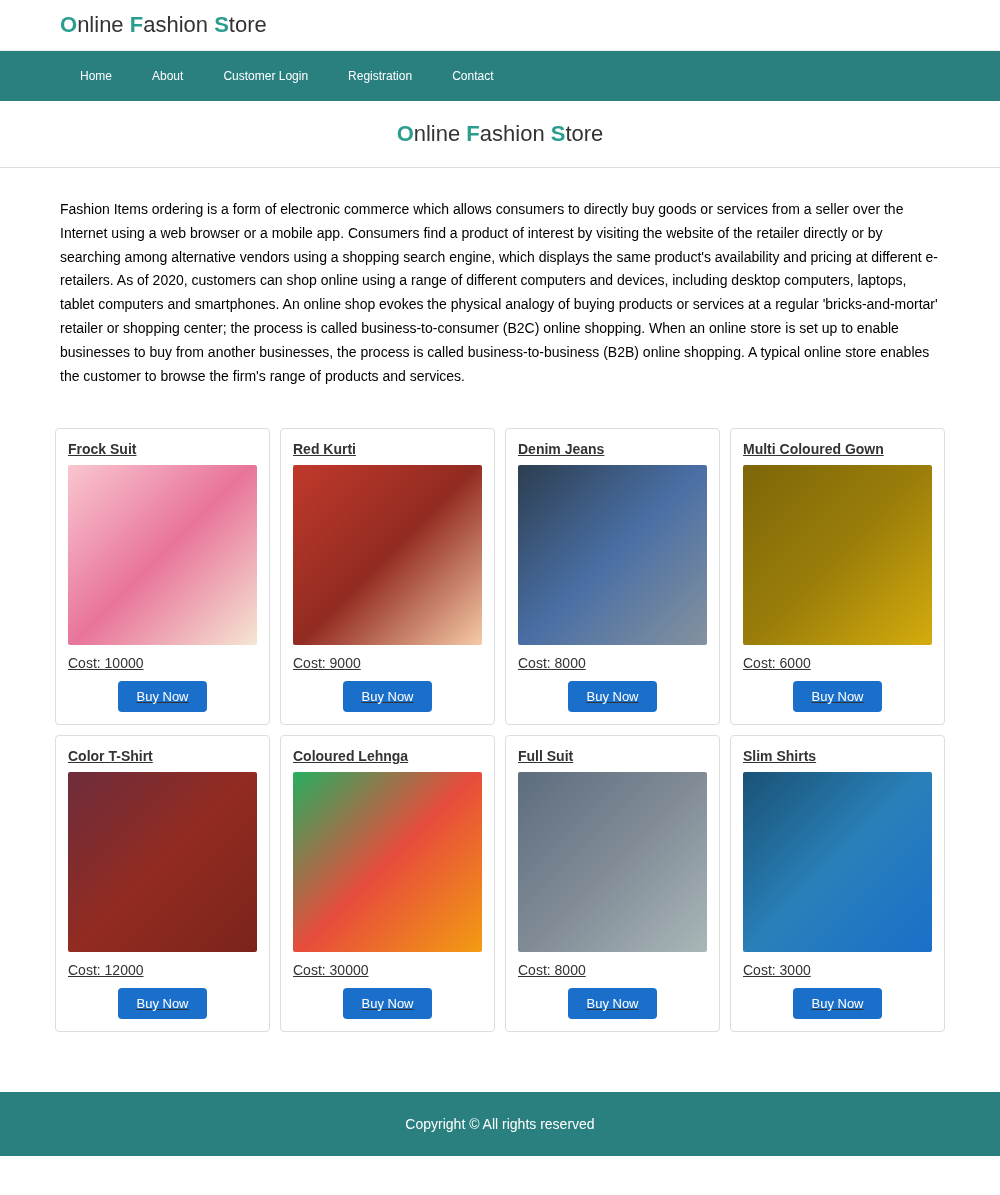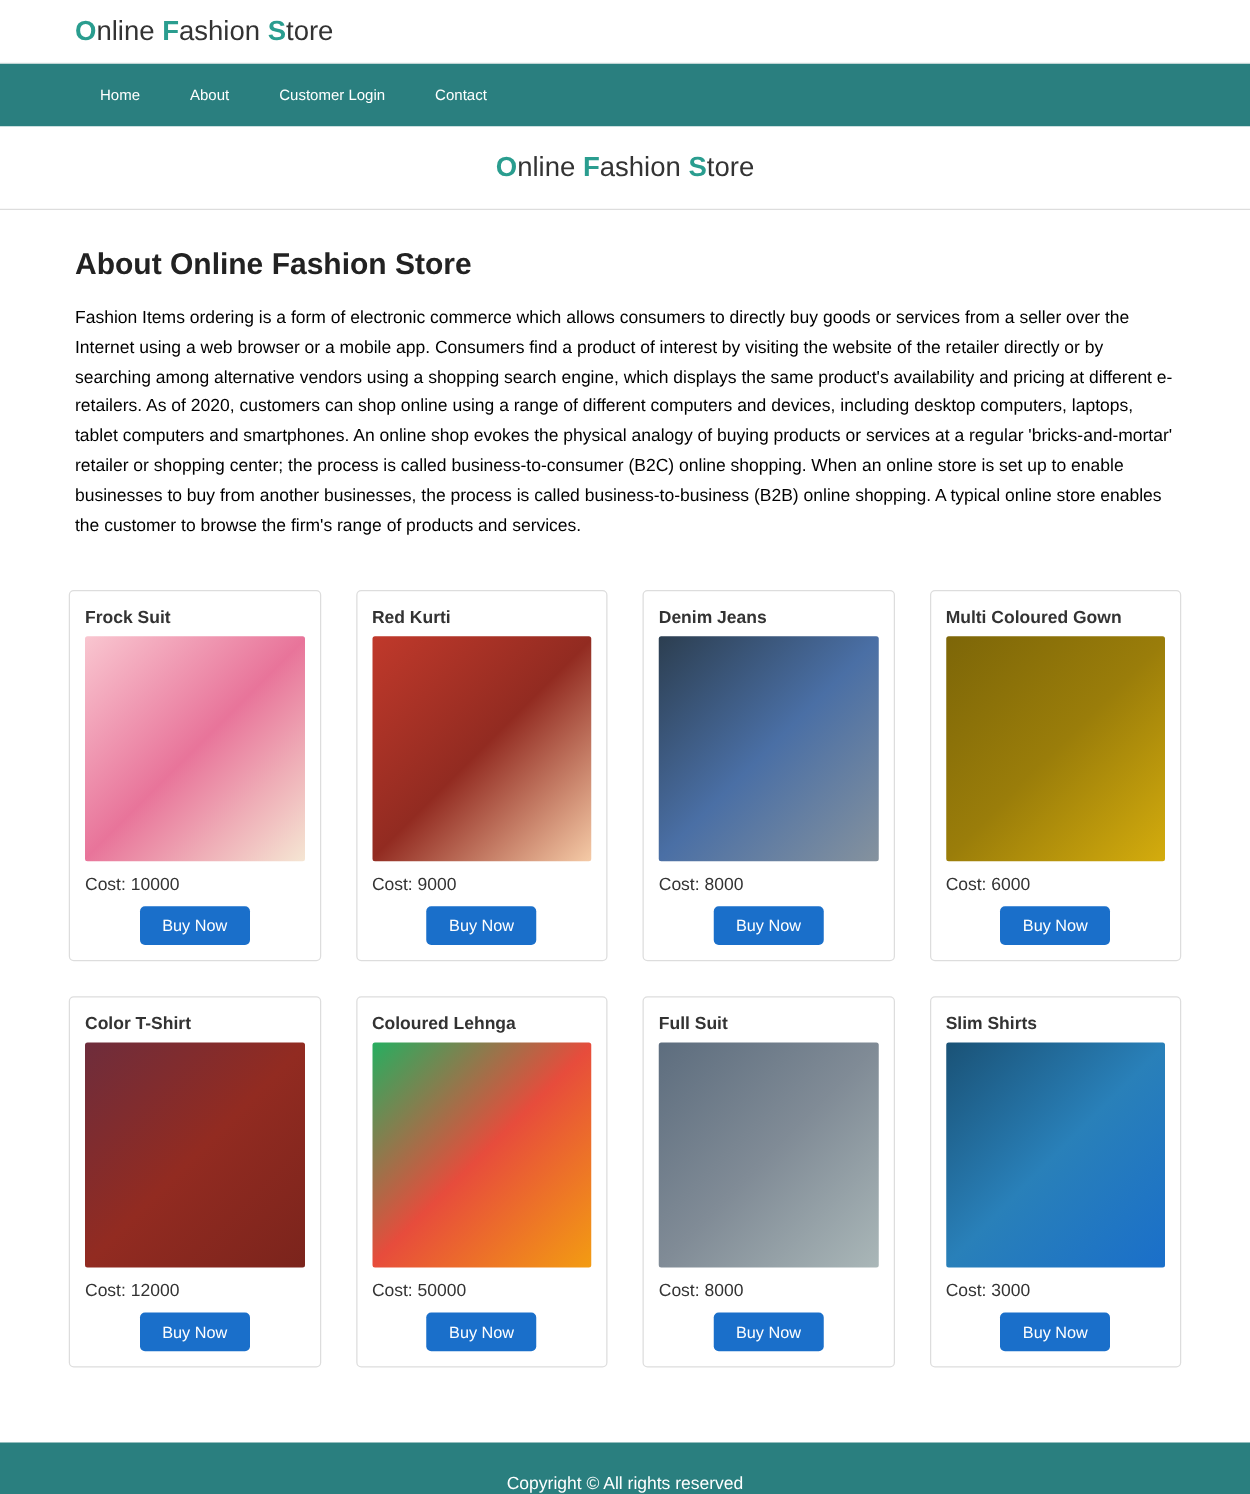--- a/index.html
+++ b/index.html
@@ -64,21 +64,22 @@
       color: #000000;
     }
 
     
     #products-section {
       padding: 10px 55px 40px;
     }
     .products-grid {
       display: grid;
       grid-template-columns: repeat(4, 1fr);
-      gap: 28px;
+      gap: 10px;
+      text-decoration: underline;
     }
     .product-card {
       border: 1px solid #ddd;
       border-radius: 4px;
       padding: 12px;
       display: flex;
       flex-direction: column;
       background: #fff;
     }
     .product-card .product-name {
@@ -147,33 +148,35 @@
   <li>
         <a href="#">Home</a>
       </li>
       <li>
         <a href="#">About</a>
       </li>
       <li>
         <a href="#">Customer Login</a>
       </li>
       <li>
+        <a href="#">Registration</a>
+      </li>
+      <li>
         <a href="#">Contact</a>
       </li>
     </ul>
 </nav>
 
 <div id="page-title-bar">
   <h2>
     <span class="highlight">O</span><span>nline </span><span class="highlight">F</span><span>ashion </span><span class="highlight">S</span><span>tore</span>
   </h2>
 </div>
 
 <section id="about-section">
-  <h2>About Online Fashion Store</h2>
   <p>Fashion Items ordering is a form of electronic commerce which allows consumers to directly buy goods or services from a seller over the Internet using a web browser or a mobile app. Consumers find a product of interest by visiting the website of the retailer directly or by searching among alternative vendors using a shopping search engine, which displays the same product's availability and pricing at different e-retailers. As of 2020, customers can shop online using a range of different computers and devices, including desktop computers, laptops, tablet computers and smartphones. An online shop evokes the physical analogy of buying products or services at a regular 'bricks-and-mortar' retailer or shopping center; the process is called business-to-consumer (B2C) online shopping. When an online store is set up to enable businesses to buy from another businesses, the process is called business-to-business (B2B) online shopping. A typical online store enables the customer to browse the firm's range of products and services.</p>
 </section>
 
 <section id="products-section">
   <div class="products-grid" id="products-grid">
   <div class="product-card">
         <div class="product-name">Frock Suit</div>
         <div class="product-visual img-frock"></div>
         <div class="product-cost">Cost: 10000</div>
         <button class="buy-btn">Buy Now</button>
@@ -198,21 +201,21 @@
       </div>
       <div class="product-card">
         <div class="product-name">Color T-Shirt</div>
         <div class="product-visual img-tshirt"></div>
         <div class="product-cost">Cost: 12000</div>
         <button class="buy-btn">Buy Now</button>
       </div>
       <div class="product-card">
         <div class="product-name">Coloured Lehnga</div>
         <div class="product-visual img-lehnga"></div>
-        <div class="product-cost">Cost: 50000</div>
+        <div class="product-cost">Cost: 30000</div>
         <button class="buy-btn">Buy Now</button>
       </div>
       <div class="product-card">
         <div class="product-name">Full Suit</div>
         <div class="product-visual img-suit"></div>
         <div class="product-cost">Cost: 8000</div>
         <button class="buy-btn">Buy Now</button>
       </div>
       <div class="product-card">
         <div class="product-name">Slim Shirts</div>

